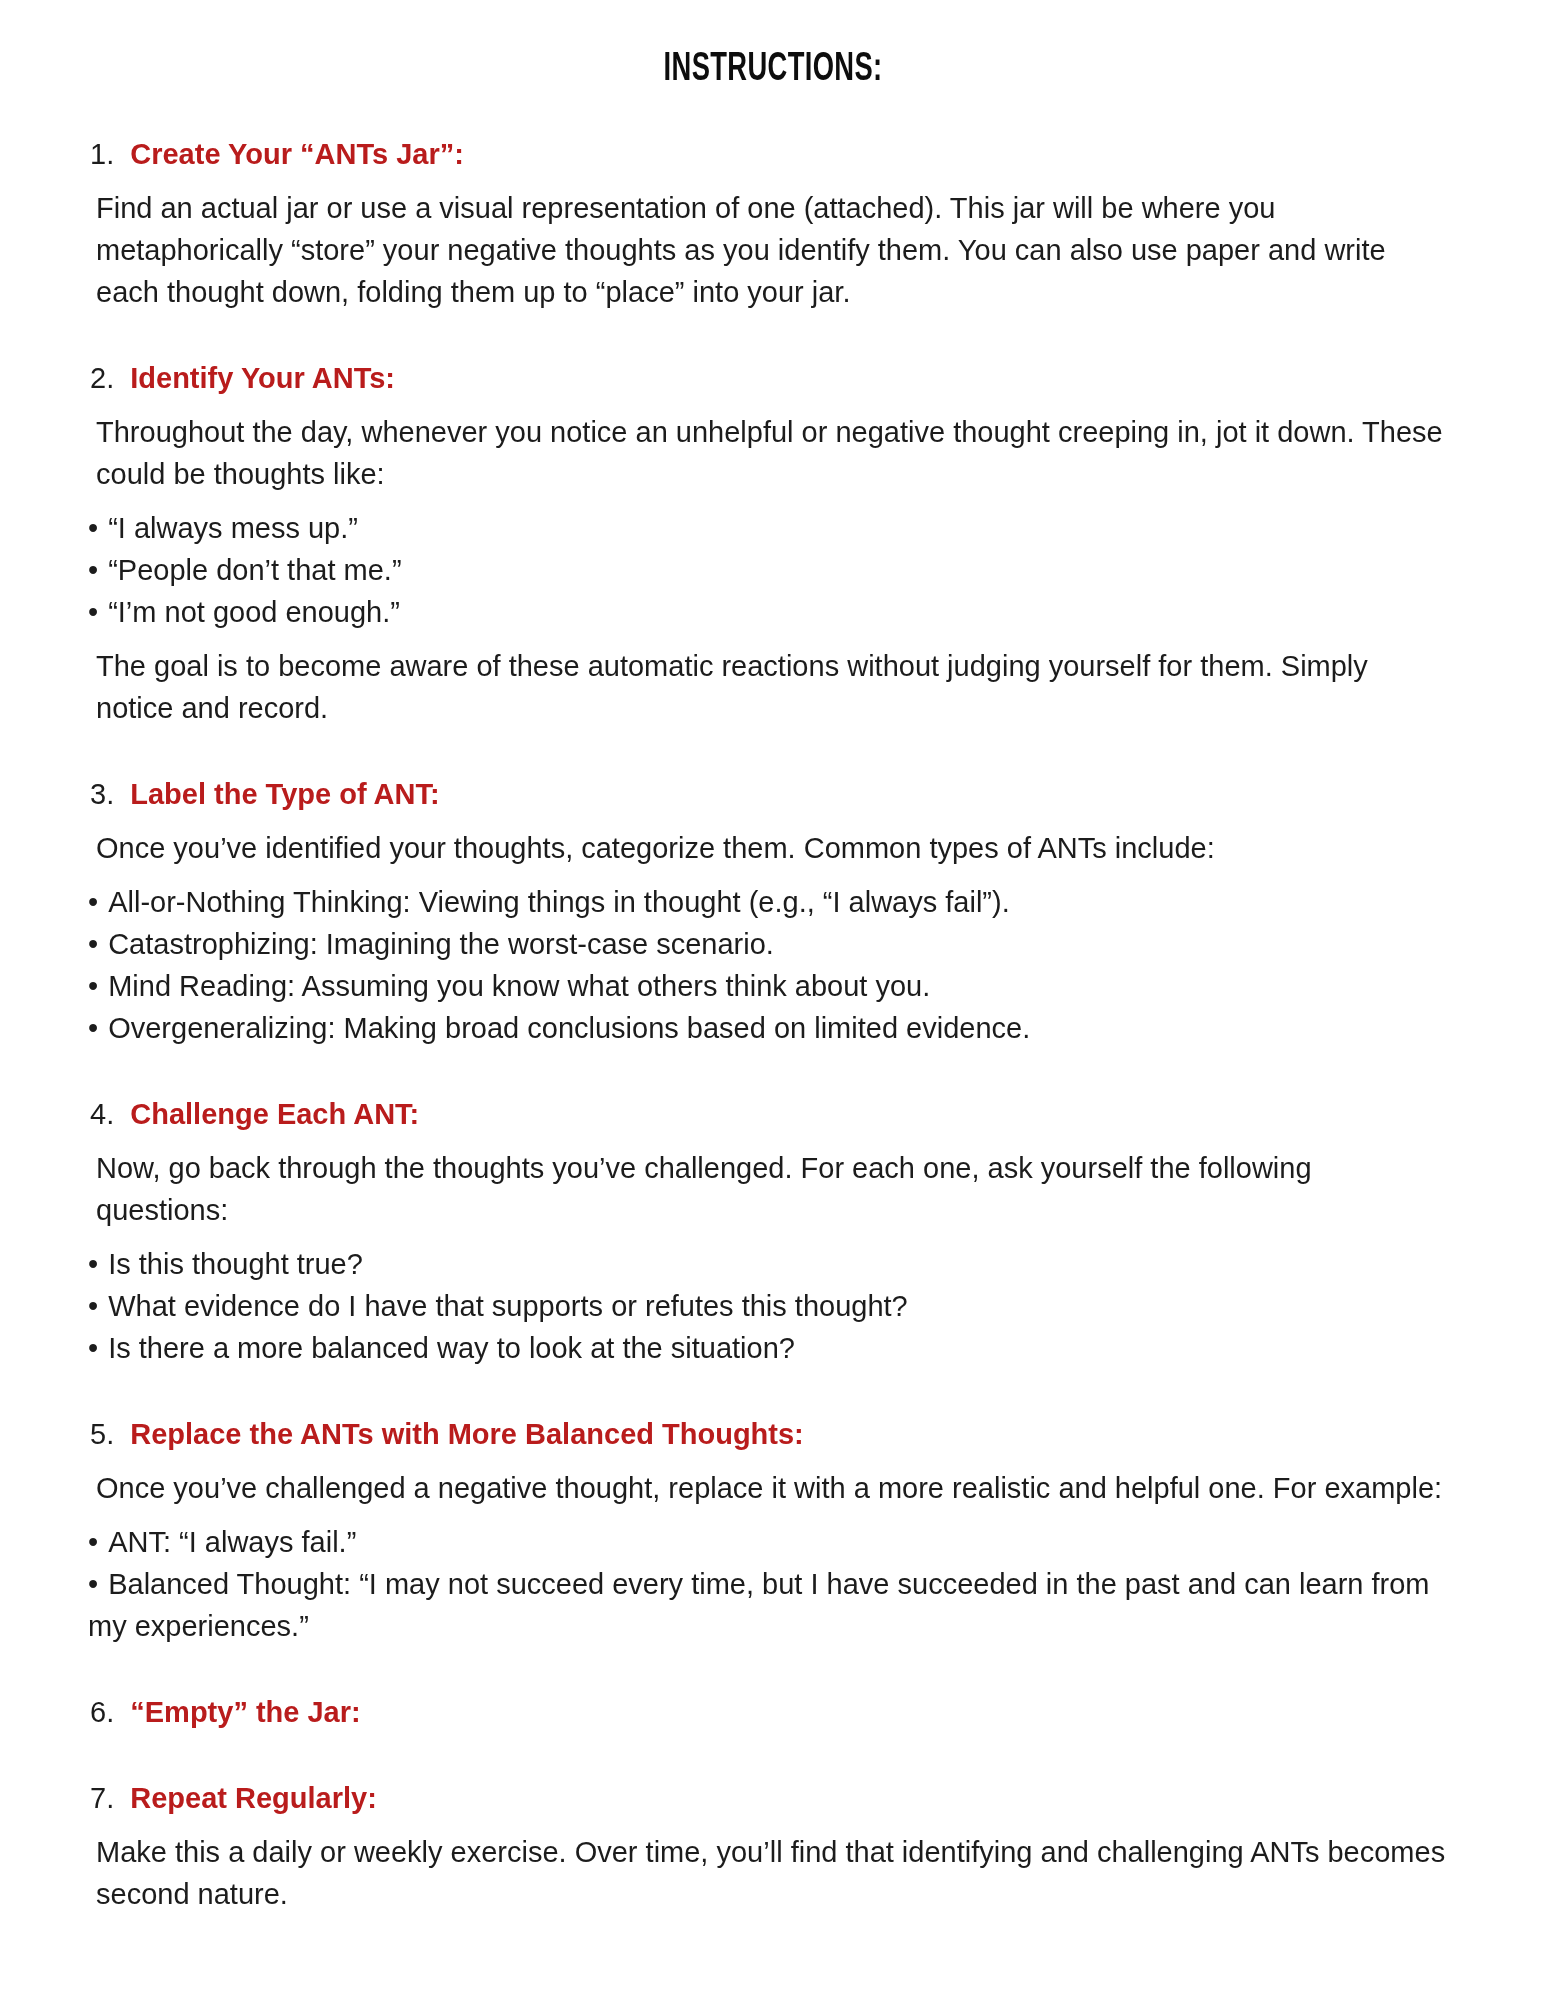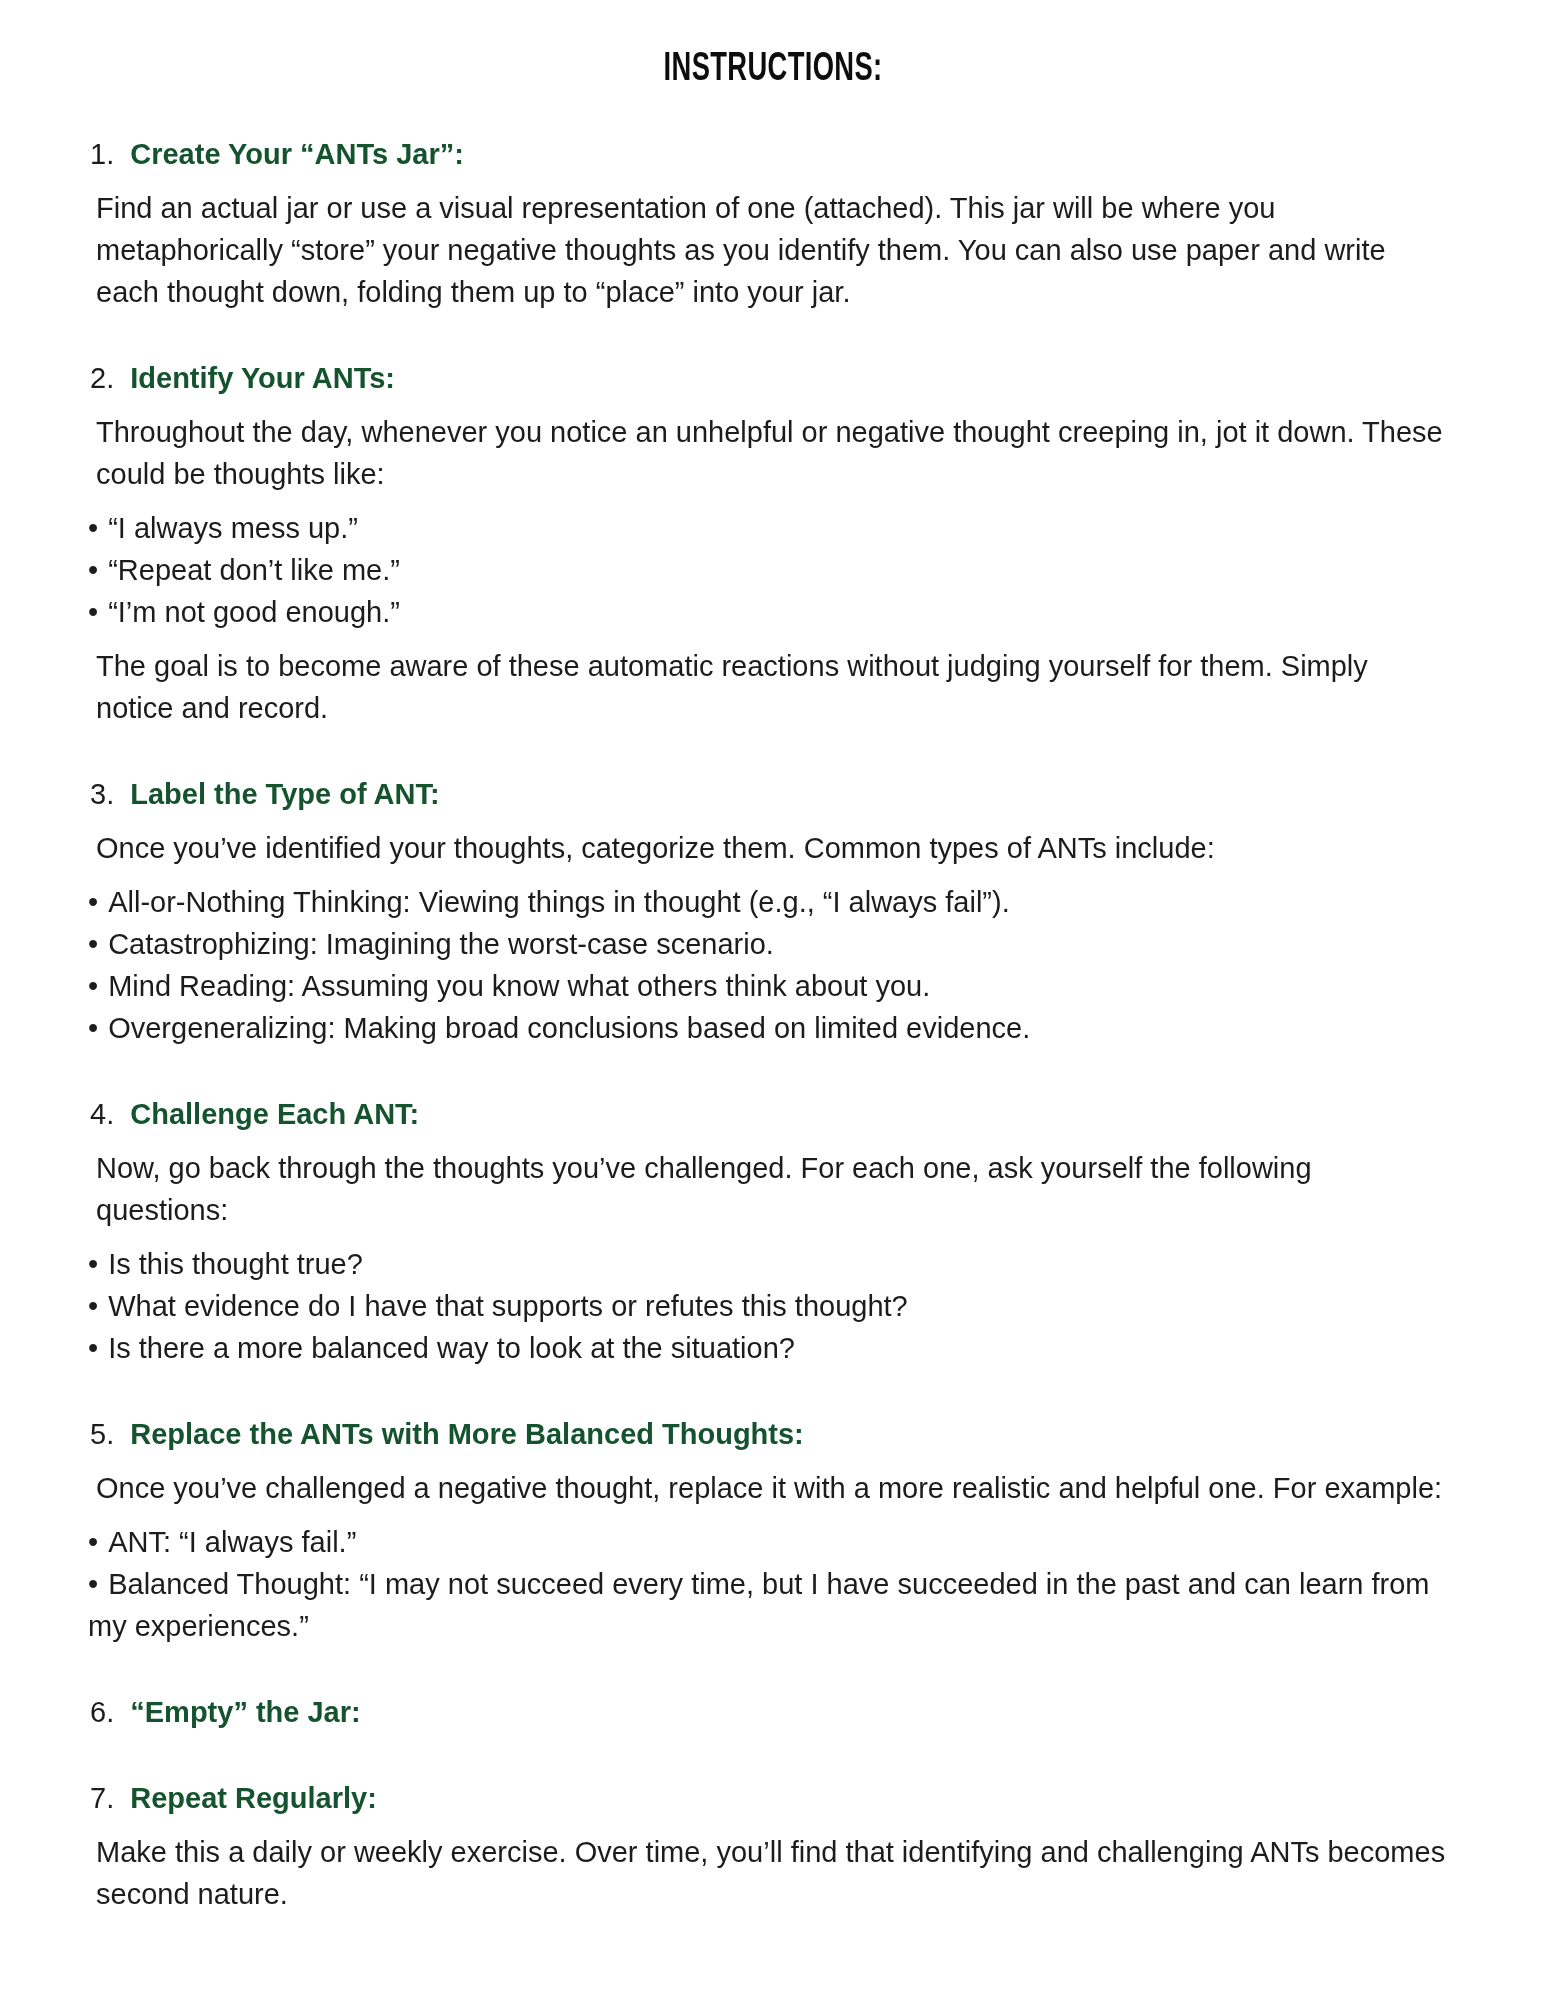--- a/index.html
+++ b/index.html
@@ -46,21 +46,21 @@
     padding-left: 6px;
     white-space: nowrap;
   }
   .sec-num {
     font-weight: 400;
     color: #1c1c1c;
     margin-right: 8px;
   }
   .sec-title {
     font-weight: 700;
-    color: #14532d;
+    color: #b91c1c;
   }
   .intro, .outro {
     margin: 12px;
   }
   ul.bullets {
     list-style: none;
     margin: 0;
     padding: 0 0 0 4px;
   }
   li.bullet {
@@ -89,21 +89,21 @@
   </section>
 
   <section class="section">
     <div class="heading-line">
       <span class="sec-num">2. </span><span class="sec-title">Identify Your ANTs:</span>
     </div>
     <p class="intro">Throughout the day, whenever you notice an unhelpful or negative thought creeping in, jot it down. These could be thoughts like:</p>
     <ul class="bullets">
   <li class="bullet"><span class="bullet-dot">•</span><span class="bullet-text">“I always mess up.”</span></li>
 
-  <li class="bullet"><span class="bullet-dot">•</span><span class="bullet-text">“Repeat don’t like me.”</span></li>
+  <li class="bullet"><span class="bullet-dot">•</span><span class="bullet-text">“People don’t that me.”</span></li>
 
   <li class="bullet"><span class="bullet-dot">•</span><span class="bullet-text">“I’m not good enough.”</span></li>
 </ul>
     <p class="outro">The goal is to become aware of these automatic reactions without judging yourself for them. Simply notice and record.</p>
   </section>
 
   <section class="section">
     <div class="heading-line">
       <span class="sec-num">3. </span><span class="sec-title">Label the Type of ANT:</span>
     </div>

